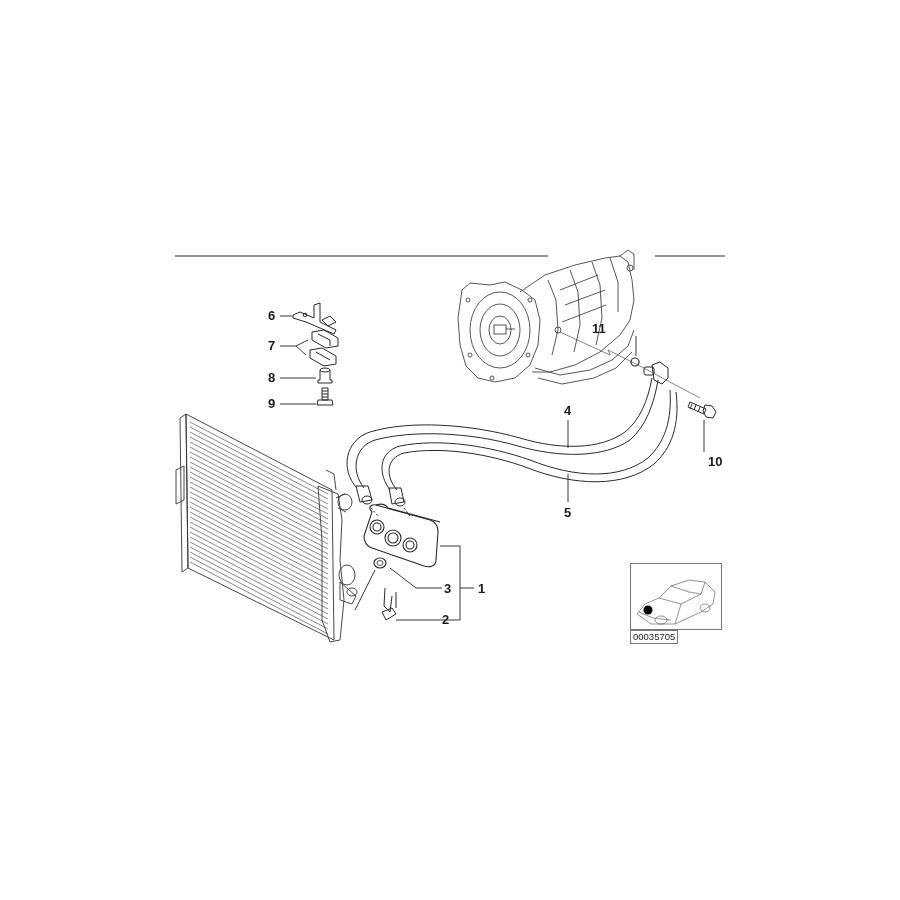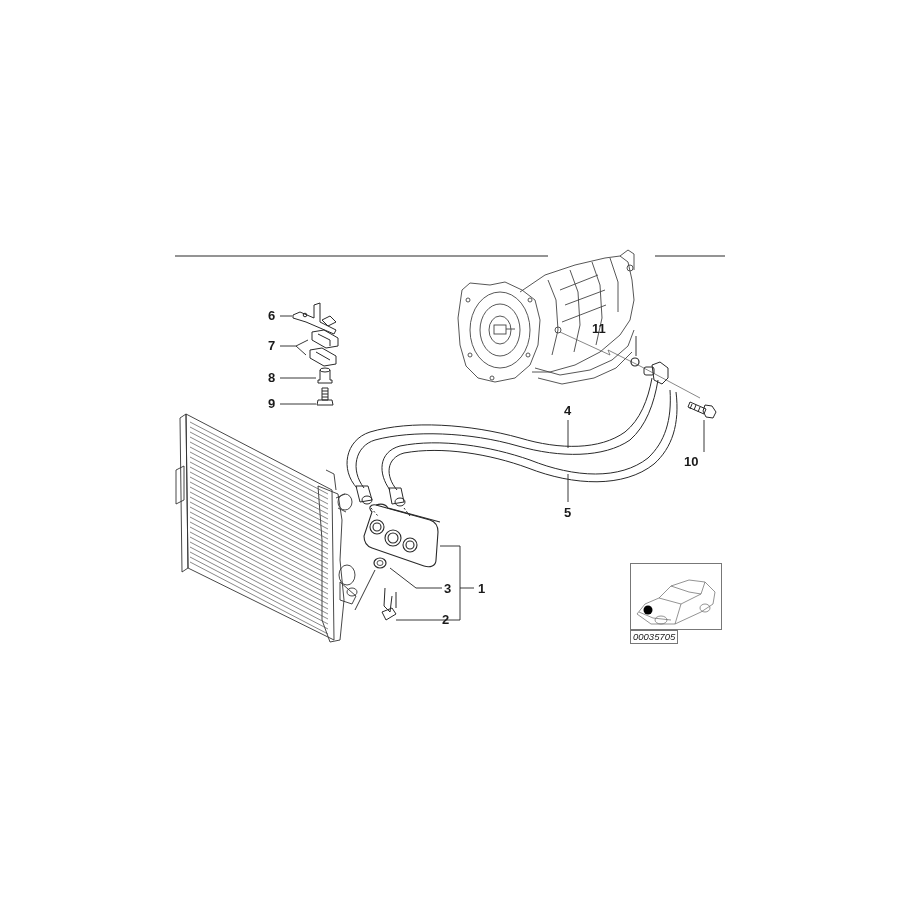--- a/index.html
+++ b/index.html
@@ -5,21 +5,21 @@
   html, body { margin: 0; padding: 0; background: #ffffff; }
   body { width: 900px; height: 900px; position: relative; overflow: hidden;
          font-family: "Liberation Sans", sans-serif; }
   .canvas { position: absolute; left: 0; top: 0; width: 900px; height: 900px; }
   .callout { position: absolute; font-family: "Liberation Sans", sans-serif;
              font-weight: bold; font-size: 13px; color: #1a1a1a; line-height: 14px; }
   .ref-box { position: absolute; left: 630px; top: 563px; width: 90px; height: 65px;
              border: 1px solid #777; background: #fff; }
   .ref-code { position: absolute; left: 630px; top: 630px; height: 12px; padding: 0 2px;
               border: 1px solid #777; font-size: 9.5px; line-height: 12px;
-              font-family: "Liberation Sans", sans-serif; color: #222; background: #fff; font-style: italic; }
+              font-family: "Liberation Sans", sans-serif; color: #222; background: #fff; }
 </style>
 </head>
 <body>
 
 <div class="canvas">
 <svg width="900" height="900" viewBox="0 0 900 900" xmlns="http://www.w3.org/2000/svg">
   <g fill="none" stroke="#2a2a2a" stroke-width="1">
 
     <line x1="175" y1="256" x2="548" y2="256" stroke-width="1.2"></line>
     <line x1="655" y1="256" x2="725" y2="256" stroke-width="1.2"></line>
@@ -205,21 +205,21 @@
 </svg>
 
 
 <div class="callout" style="left:268px;top:309px;">6</div>
 <div class="callout" style="left:268px;top:339px;">7</div>
 <div class="callout" style="left:268px;top:371px;">8</div>
 <div class="callout" style="left:268px;top:397px;">9</div>
 <div class="callout" style="left:564px;top:404px;">4</div>
 <div class="callout" style="left:564px;top:506px;">5</div>
 <div class="callout" style="left:592px;top:322px;">11</div>
-<div class="callout" style="left:684px;top:455px;">10</div>
+<div class="callout" style="left:708px;top:455px;">10</div>
 <div class="callout" style="left:444px;top:582px;">3</div>
 <div class="callout" style="left:478px;top:582px;">1</div>
 <div class="callout" style="left:442px;top:613px;">2</div>
 
 
 <div class="ref-box">
   <svg width="90" height="65" viewBox="0 0 90 65">
     <g fill="none" stroke="#666" stroke-width="0.7">
       <path d="M6 50 L14 40 L28 34 L40 22 L58 16 L74 18 L84 28 L82 40 L70 48 L44 60 L20 60 Z"></path>
       <path d="M28 34 L50 40 L70 30 L74 18"></path>

